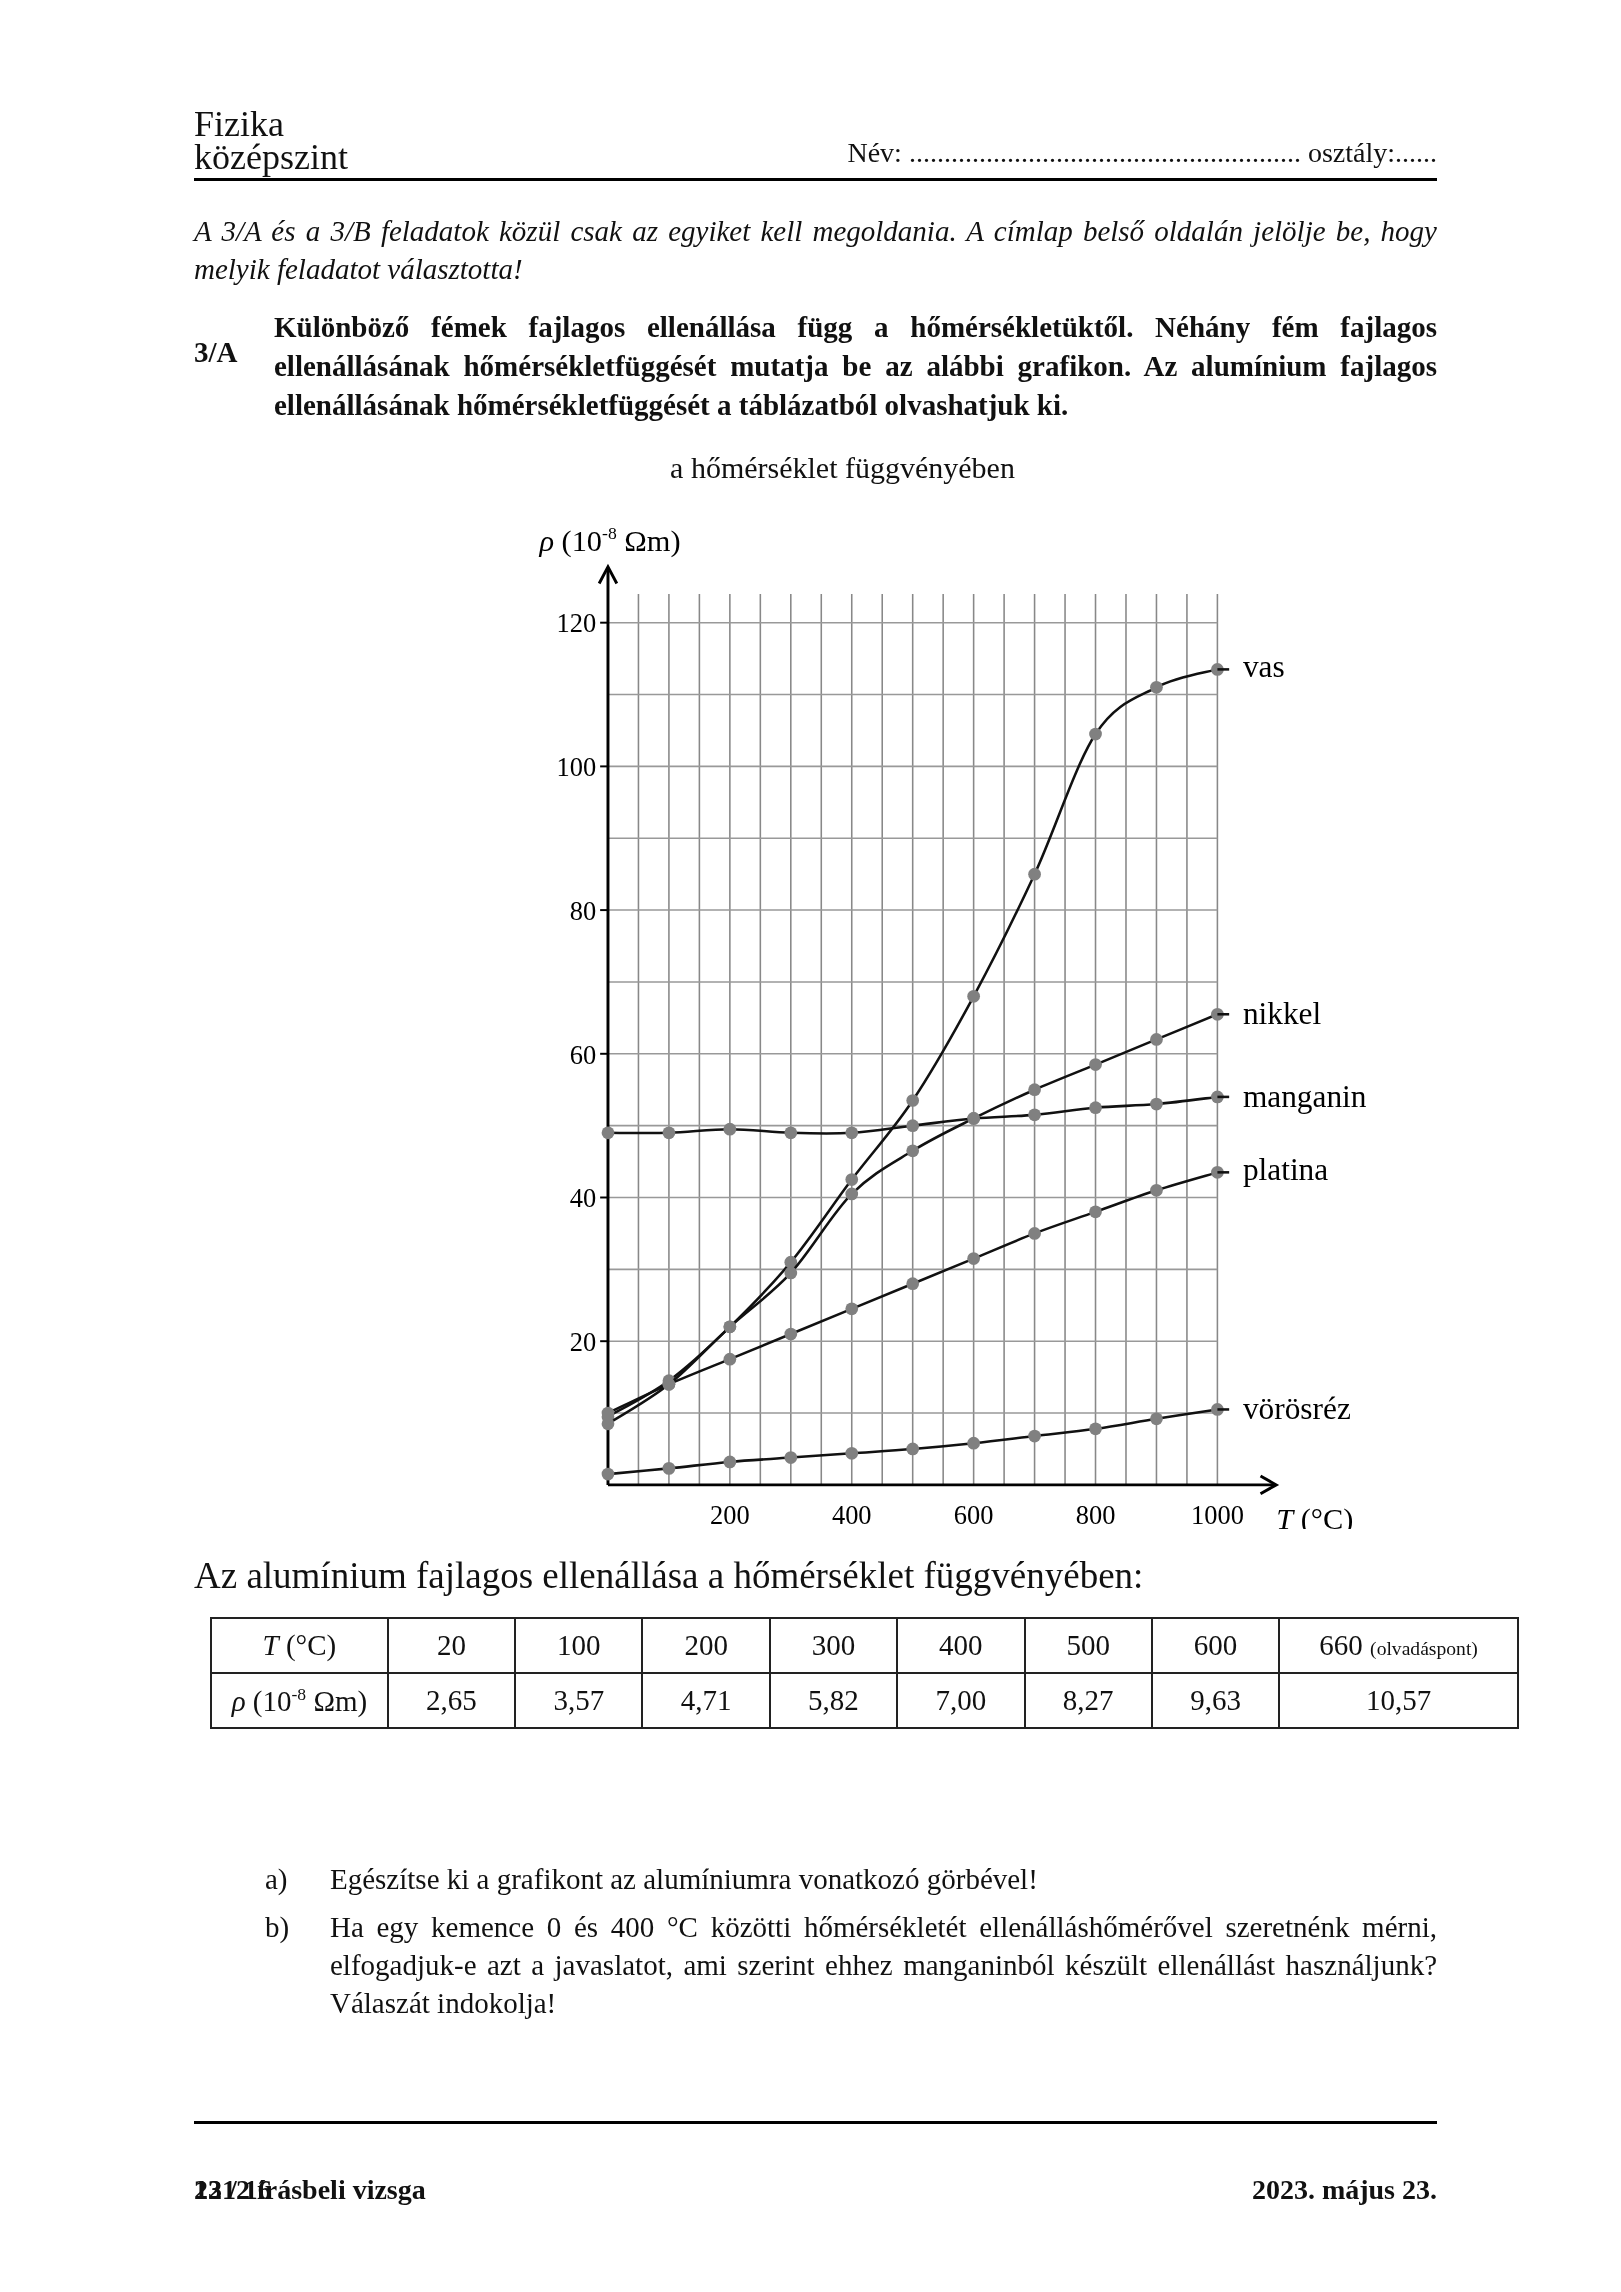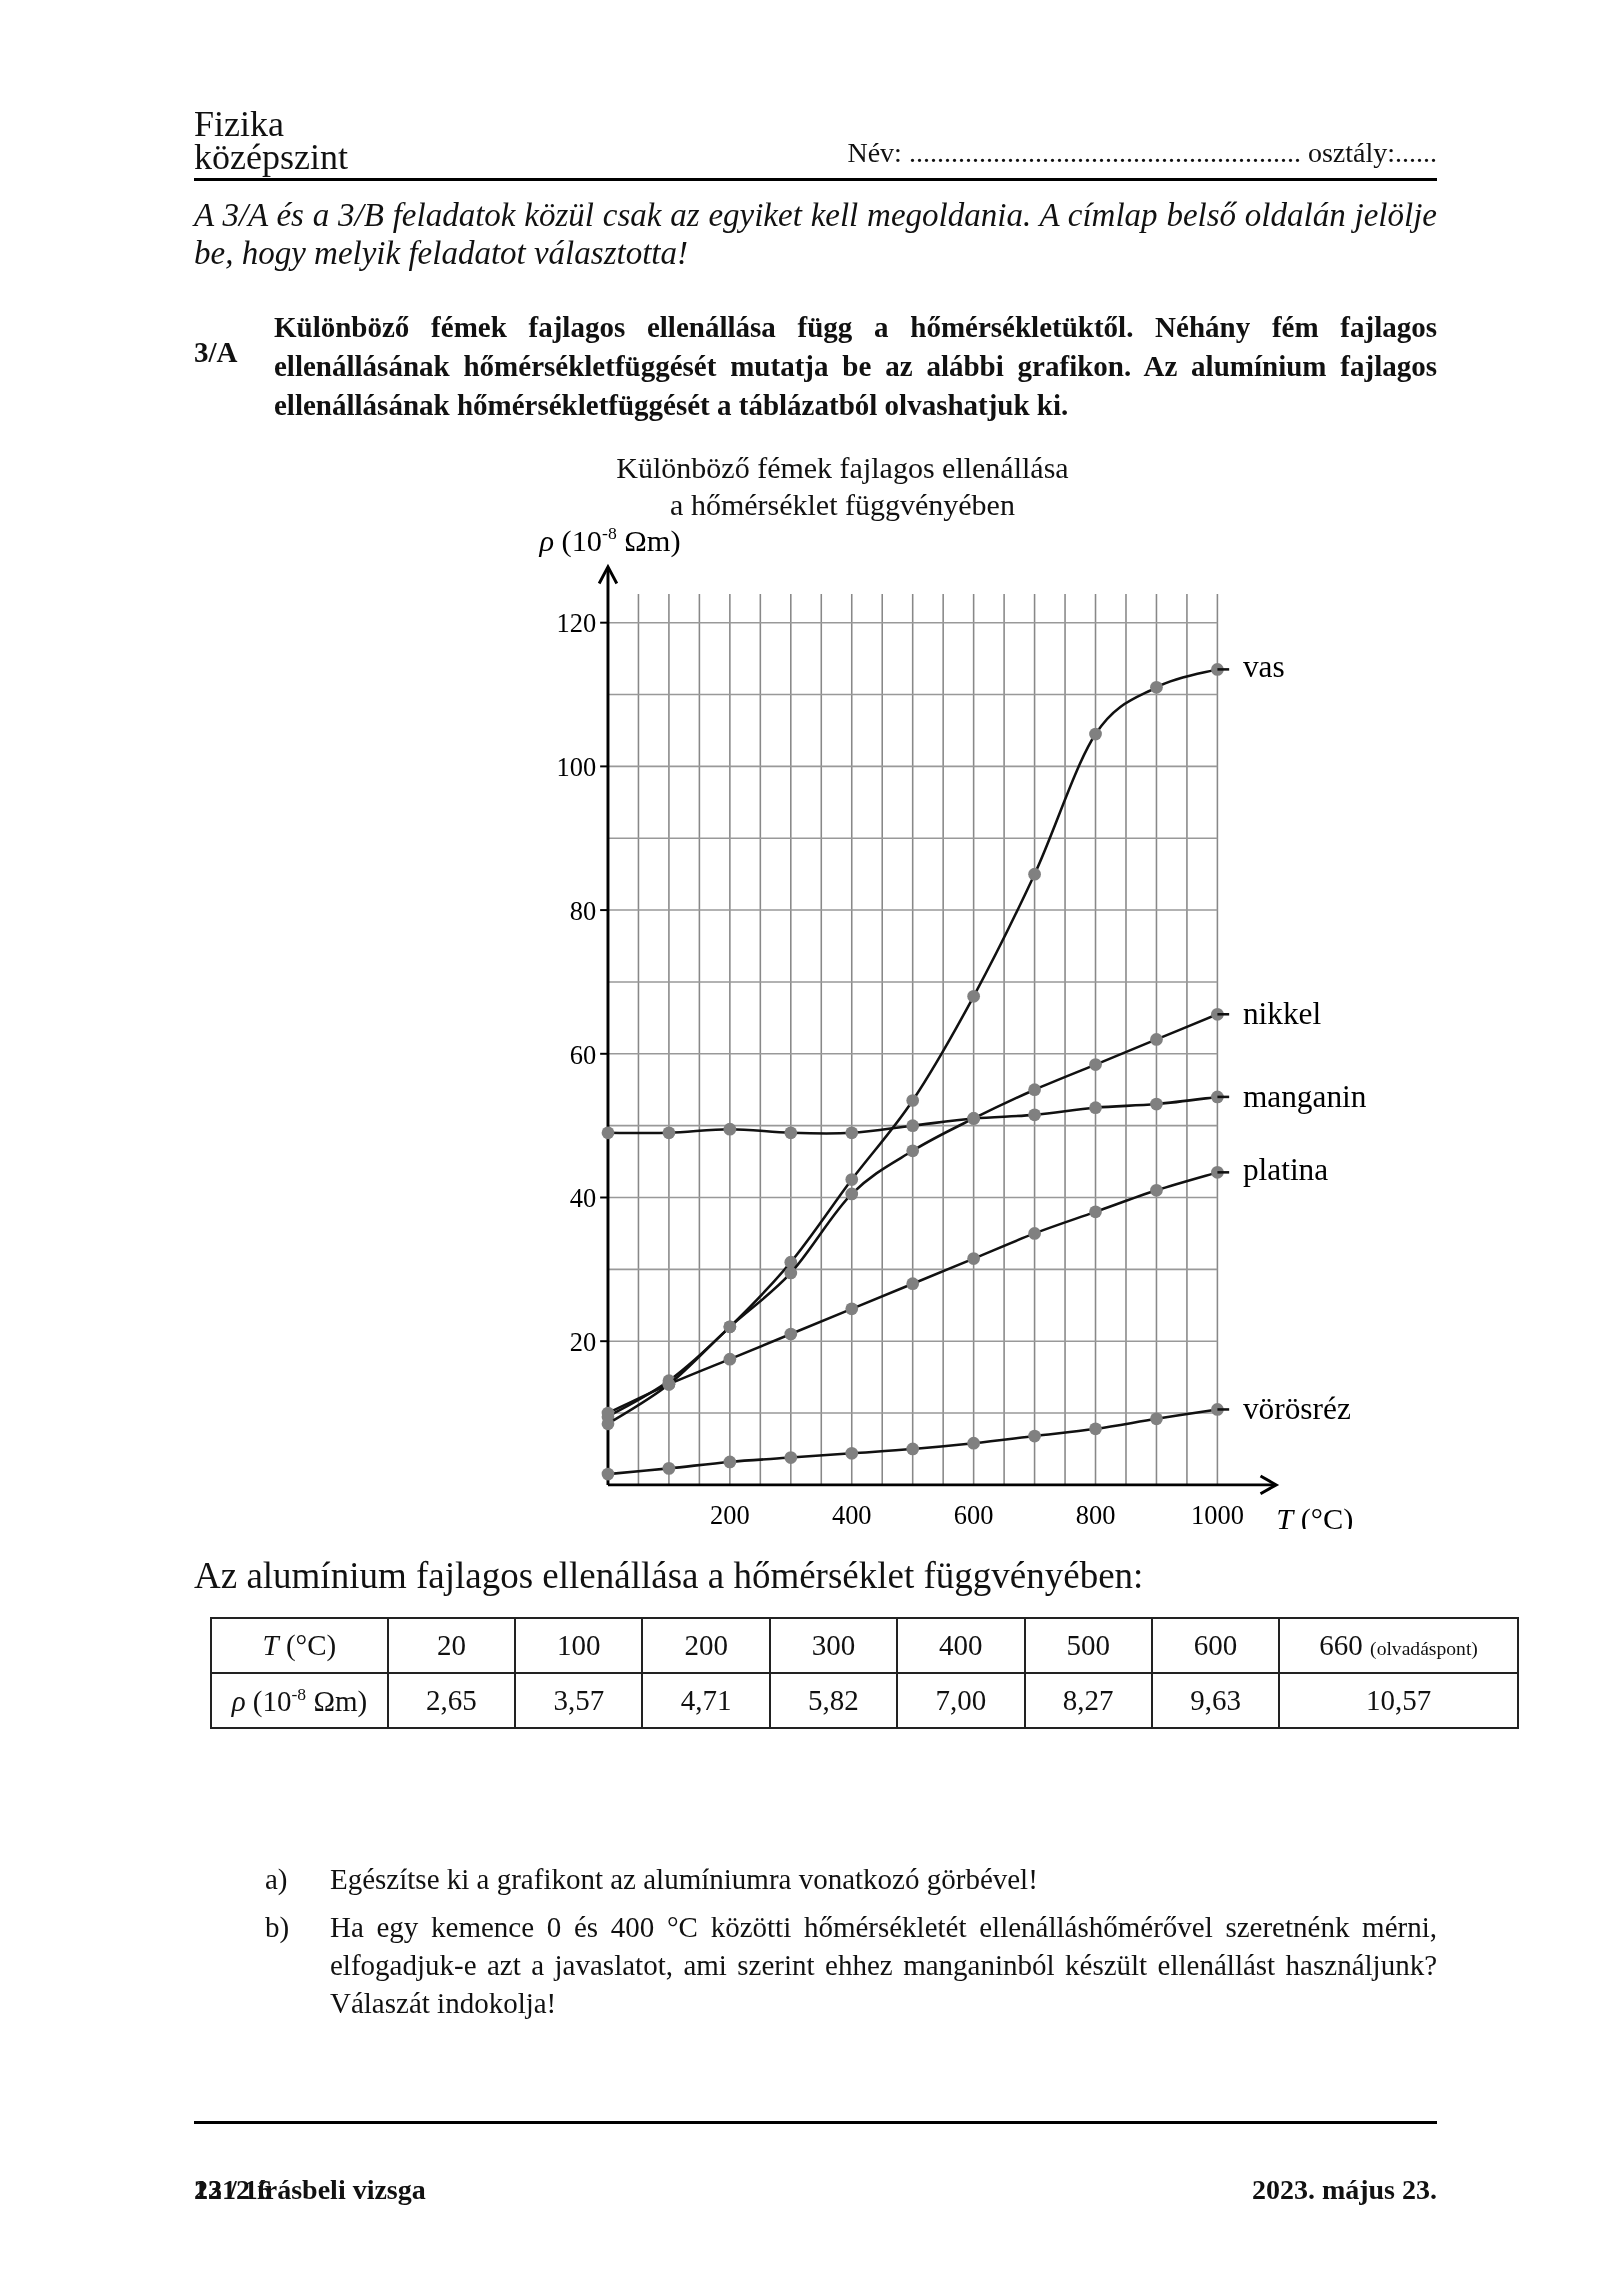--- a/index.html
+++ b/index.html
@@ -1,21 +1,21 @@
 <!DOCTYPE html>
 <html><head>
 <meta charset="utf-8">
 <style>
   html,body{margin:0;padding:0;background:#fff;}
   body{width:1621px;height:2293px;position:relative;font-family:"Liberation Serif","DejaVu Serif",serif;color:#111;overflow:hidden;}
   .abs{position:absolute;}
   .hdr-subject{left:194px;top:108px;font-size:36px;line-height:33px;}
   .hdr-name{right:184px;top:137px;font-size:28px;}
   .rule{left:194px;width:1243px;height:2.9px;background:#000;}
-  .instr{left:194px;top:196px;width:1243px;font-size:33px;font-style:italic;line-height:38px;text-align:justify;}
+  .instr{left:194px;top:212px;width:1243px;font-size:29px;font-style:italic;line-height:38px;text-align:justify;}
   .task{left:194px;top:308px;width:1243px;font-size:29px;font-weight:bold;line-height:39px;}
   .task-num{position:absolute;left:0;top:0;margin-top:25px;}
   .task-text{margin-left:80px;text-align:justify;}
   .chart-title{left:578px;top:449px;width:529px;text-align:center;font-size:30px;line-height:37px;}
   #chart{left:510px;top:510px;}
   .sub-caption{left:194px;top:1554px;font-size:37px;}
   table.al{position:absolute;left:210px;top:1617px;width:1309px;border-collapse:collapse;font-size:29px;}
   table.al td{border:2px solid #222;text-align:center;height:53px;padding:0 5.9px;}
   .small{font-size:19.6px;}
   .questions{left:265px;top:1860px;width:1172px;font-size:29px;line-height:38px;}
@@ -36,21 +36,20 @@
 <div class="abs rule" style="top:178px;"></div>
 
 <div class="abs instr">A 3/A és a 3/B feladatok közül csak az egyiket kell megoldania. A címlap belső oldalán jelölje be, hogy melyik feladatot választotta!</div>
 
 <div class="abs task">
   <span class="task-num">3/A</span>
   <div class="task-text">Különböző fémek fajlagos ellenállása függ a hőmérsékletüktől. Néhány fém fajlagos ellenállásának hőmérsékletfüggését mutatja be az alábbi grafikon. Az alumínium fajlagos ellenállásának hőmérsékletfüggését a táblázatból olvashatjuk ki.</div>
 </div>
 
 <div class="abs chart-title">
-  <div>Különböző fémek fajlagos ellenállása</div>
   <div>a hőmérséklet függvényében</div>
 </div>
 
 <svg id="chart" class="abs" width="921" height="1019" xmlns="http://www.w3.org/2000/svg" viewBox="0 0 940 1040">
   <g id="grid">
       <line x1="131.1" y1="85.66666666666663" x2="131.1" y2="995" stroke="#888" stroke-width="1.6"></line>
       <line x1="162.2" y1="85.66666666666663" x2="162.2" y2="995" stroke="#888" stroke-width="1.6"></line>
       <line x1="193.3" y1="85.66666666666663" x2="193.3" y2="995" stroke="#888" stroke-width="1.6"></line>
       <line x1="224.4" y1="85.66666666666663" x2="224.4" y2="995" stroke="#888" stroke-width="1.6"></line>
       <line x1="255.5" y1="85.66666666666663" x2="255.5" y2="995" stroke="#888" stroke-width="1.6"></line>

